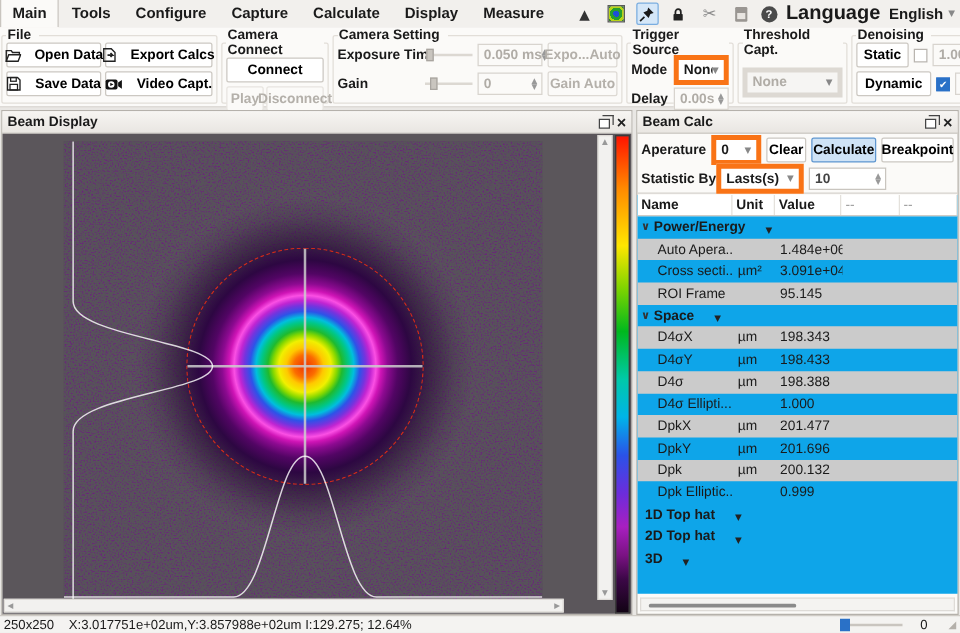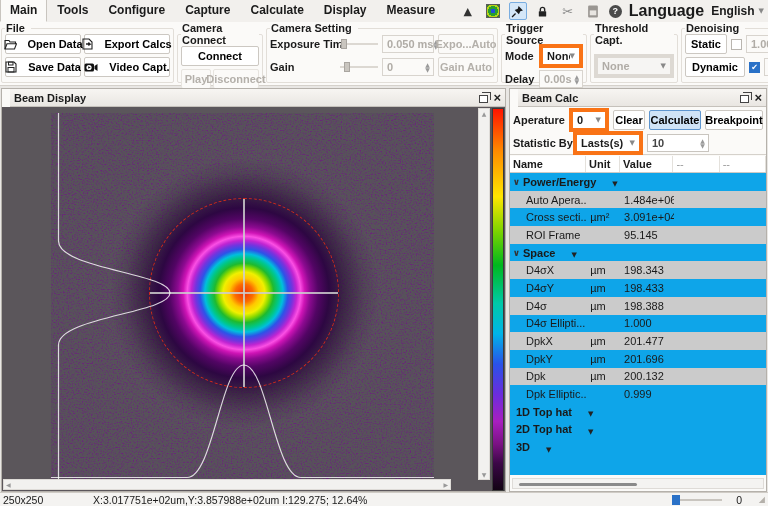--- a/index.html
+++ b/index.html
@@ -55,21 +55,21 @@
            padding:8px 4px; font-weight:700; }
   .combo .cv { flex:1; white-space:nowrap; overflow:hidden; }
   .combo.dim { background:#f6f5f3; color:#b0aca6; border-color:#ddd9d3; }
 
   .chk { width:11px; height:11px; border:1px solid #b9b5af; background:#fff; display:inline-flex;
          align-items:center; justify-content:center; font-size:8px; color:#fff; font-family:"DejaVu Sans",sans-serif; }
   .chk.checked { background:#2a71c7; border-color:#2a71c7; }
 
   
   .panel-header { height:18px; background:linear-gradient(#f7f5f2,#e9e6e2); border-bottom:1px solid #c5c1bb;
-                  display:flex; align-items:center; padding:0 4px; font-weight:700;margin-left:8px; }
+                  display:flex; align-items:center; padding:0 4px; font-weight:700; }
   .ph-icons { margin-left:auto; display:flex; gap:5px; align-items:center; }
   .ic-restore { width:9px; height:8px; border:1px solid #444; background:#fff; position:relative; margin-top:2px; }
   .ic-restore::before { content:""; position:absolute; left:2px; top:-4px; width:8px; height:7px;
                         border:1px solid #444; border-left:none; border-bottom:none; }
   .ic-close { font-size:13px; font-weight:700; line-height:10px; color:#222; }
 
   #beam-display { position:absolute; left:1px; top:88px; width:505px; height:404px;
                   border:1px solid #b5b1ab; background:#fbfaf8; }
   #bd-body { position:absolute; left:0; top:18px; right:0; bottom:0; background:#5b565b; overflow:hidden; }
 
@@ -116,21 +116,21 @@
   .t-group { font-weight:700; }
   .exp { width:13px; text-align:center; font-size:9px; color:#333; }
   .g2pad { width:6px; }
   .caret { font-size:7px; color:#222; margin-left:16px; margin-top:5px; font-family:"DejaVu Sans",sans-serif; }
   .calc-hscroll { position:absolute; left:2px; bottom:2px; right:2px; height:11px; background:#f4f3f1;
                   border-top:1px solid #e0ddd8; }
   .calc-hscroll .thumb { position:absolute; left:6px; top:4px; width:118px; height:3px; background:#8a8a8a; border-radius:2px; }
 
   
   #statusbar { position:absolute; left:0; bottom:0; width:768px; height:14px; background:#f4f3f1;
-               border-top:1px solid #cfcbc5; display:flex; align-items:center; font-size:10.5px;gap:38px; }
+               border-top:1px solid #cfcbc5; display:flex; align-items:center; font-size:10.5px; }
   #sb-res { margin-left:3px; width:52px; }
   #sb-zoom { position:absolute; right:26px; display:flex; align-items:center; gap:14px; }
   .z-track { width:50px; height:2px; background:#c9c5bf; position:relative; }
   .z-thumb { position:absolute; left:0; top:-4px; width:8px; height:10px; background:#2a71c7; }
   #sb-grip { position:absolute; right:3px; color:#b4b0aa; font-size:8px; }
 
   .ficon { flex:0 0 auto; }
 </style>
 </head>
 <body>

